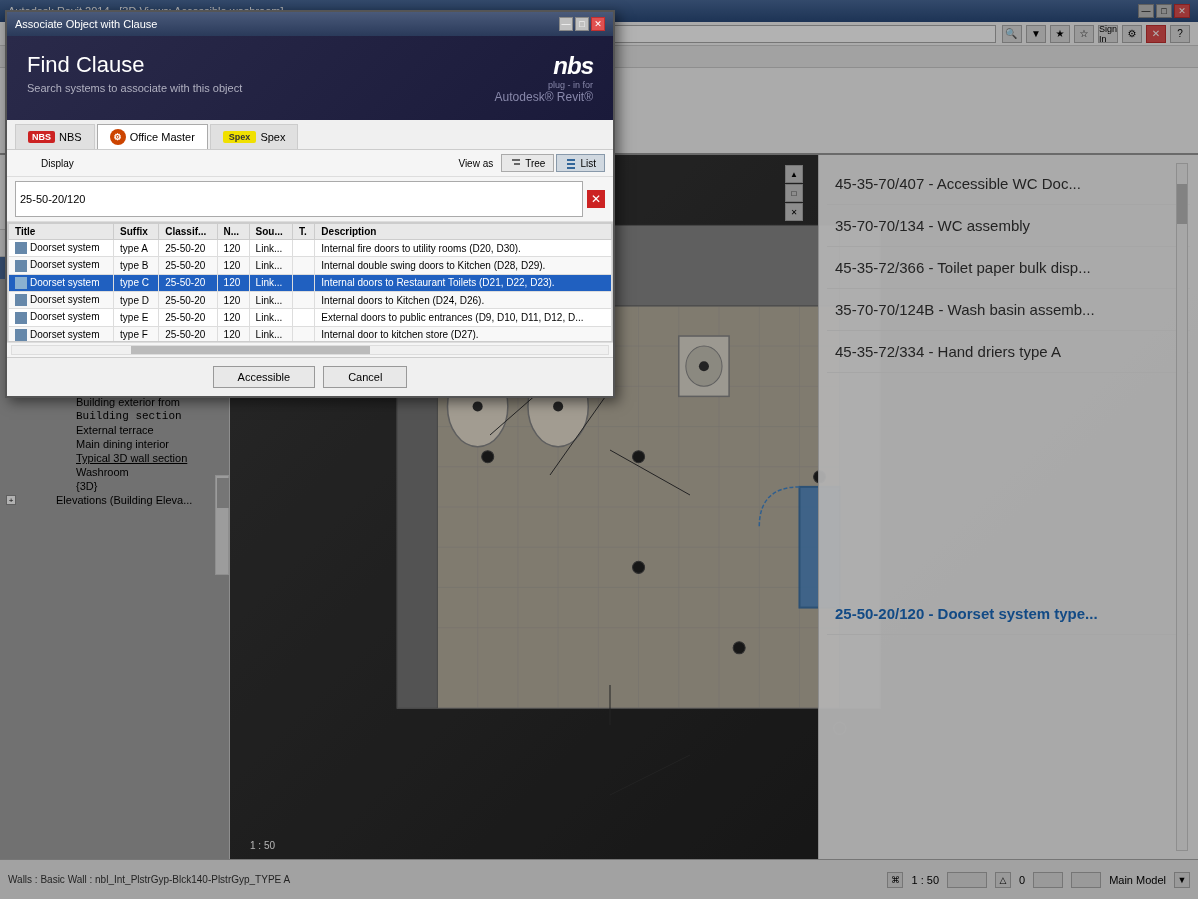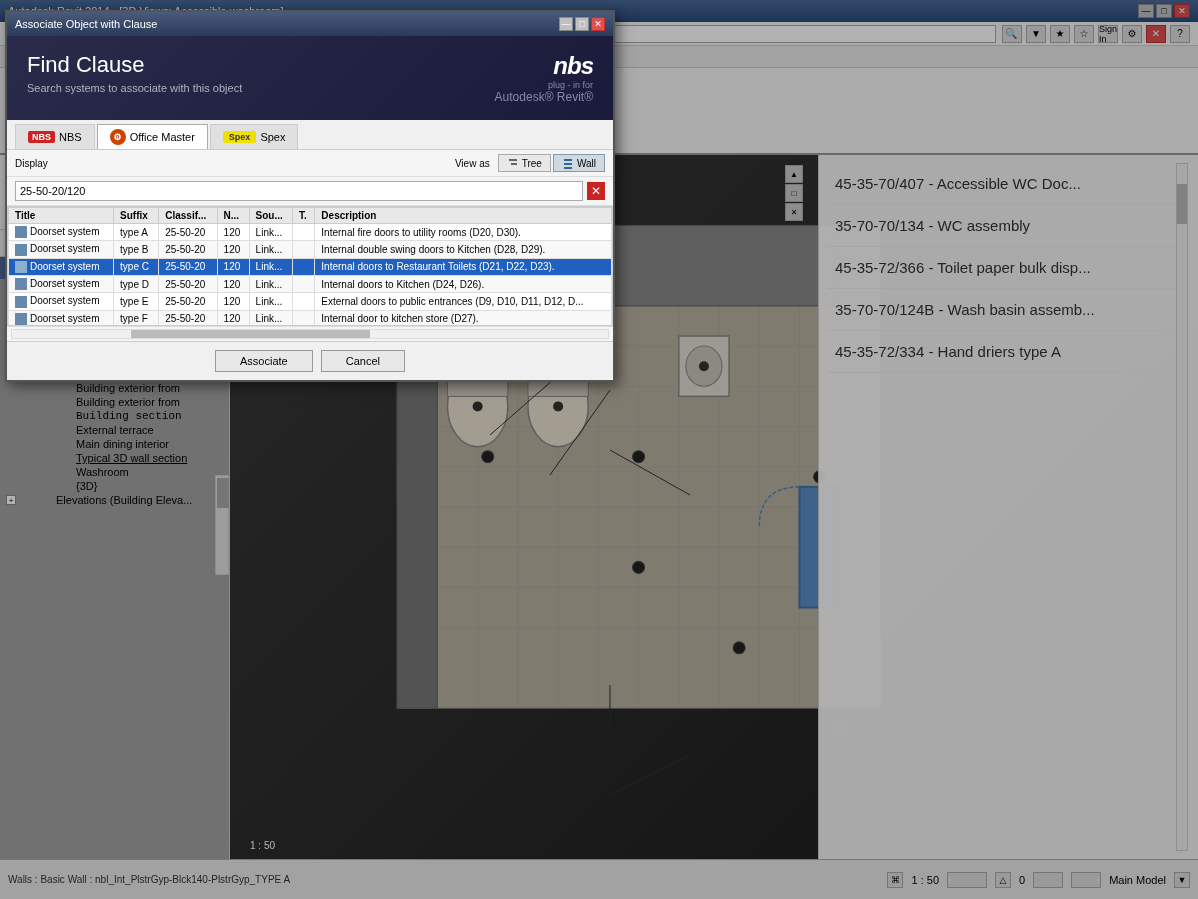--- a/index.html
+++ b/index.html
@@ -424,21 +424,21 @@
       display: flex;
       align-items: center;
       padding: 4px 8px;
       background: #f5f5f5;
       border-bottom: 1px solid #ddd;
       gap: 4px;
     }
 
     .filter-input {
       flex: 1;
-      height: 20px;
+      height: 36px;
       border: 1px solid #aaa;
       padding: 0 4px;
       font-size: 11px;
       background: white;
     }
 
     .filter-clear {
       width: 18px; height: 18px;
       background: #cc2222;
       color: white;
@@ -857,20 +857,23 @@
         </div>
         <div class="annotation-item">
           <span>45-35-72/334 - Hand driers type A</span>
         </div>
 
         <div style="height:180px;"></div>
 
 
         <div style="height:40px;"></div>
 
+        <div class="annotation-item blue-text">
+          <span style="color:#1a6bbf; font-weight:bold;">25-50-20/120 - Doorset system type...</span>
+        </div>
 
         <div style="position:absolute; right:2px; top:0; width:12px; height:100%; background:#f0f0f0; border:1px solid #ccc;">
           <div style="width:10px; height:40px; background:#bbb; margin-top:20px;"></div>
         </div>
       </div>
     </div>
 
     <svg style="position:absolute; top:0; left:0; right:0; bottom:0; width:100%; height:100%; pointer-events:none;">
       <line x1="340" y1="160" x2="380" y2="50" stroke="#333" stroke-width="1"></line>
       <line x1="380" y1="50" x2="380" y2="50" stroke="#333" stroke-width="1"></line>
@@ -935,41 +938,41 @@
             <span class="tab-om">⚙</span>
             <span>Office Master</span>
           </div>
           <div class="modal-nav-tab">
             <span class="tab-spex">Spex</span>
             <span>Spex</span>
           </div>
         </div>
 
         <div class="view-toolbar">
-          <div style="display:flex; align-items:center; gap:8px;">
+          <div style="display:flex; align-items:center; gap:8px;margin-left:26px;">
             <span style="font-size:10px;">Display</span>
           </div>
           <div style="display:flex; align-items:center; gap:8px;">
             <span style="font-size:10px;">View as</span>
             <div class="view-buttons">
               <div class="view-btn">
                 <svg width="12" height="12">
                     <rect x="2" y="2" width="8" height="2" fill="#666"></rect>
                     <rect x="4" y="6" width="6" height="2" fill="#666"></rect>
                     <rect x="6" y="10" width="4" height="0" fill="#666"></rect>
                   </svg>
                 <span>Tree</span>
               </div>
               <div class="view-btn" style="background:#d0d8e0; border-color:#8899aa;">
                 <svg width="12" height="12">
                     <rect x="2" y="2" width="8" height="2" fill="#336699"></rect>
                     <rect x="2" y="6" width="8" height="2" fill="#336699"></rect>
                     <rect x="2" y="10" width="8" height="2" fill="#336699"></rect>
                   </svg>
-                <span>Wall</span>
+                <span>List</span>
               </div>
             </div>
           </div>
         </div>
 
         <div class="search-filter-bar">
           <input class="filter-input" value="25-50-20/120" style="">
           <button class="filter-clear">✕</button>
         </div>
 
@@ -1048,21 +1051,21 @@
         <div style="display:flex; align-items:center; padding:2px 4px; background:#f5f5f5; border-top:1px solid #ddd;">
           <div style="flex:1; height:10px; background:#f0f0f0; border:1px solid #ddd; position:relative;">
             <div style="position:absolute; left:20%; width:40%; height:100%; background:#bbb;"></div>
           </div>
         </div>
 
       </div>
 
       <div class="modal-footer">
         <div class="modal-buttons">
-          <button class="modal-btn">Associate</button>
+          <button class="modal-btn">Accessible</button>
           <button class="modal-btn">Cancel</button>
         </div>
       </div>
 
     </div>
   </div>
 
 </div>
 
 </body></html>

